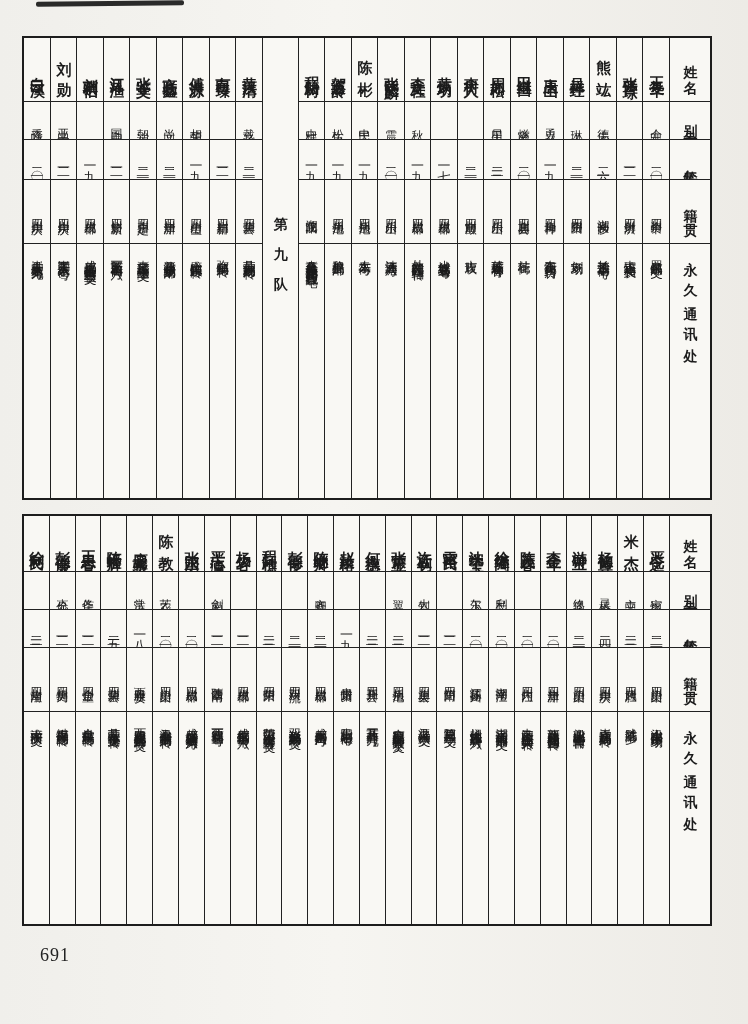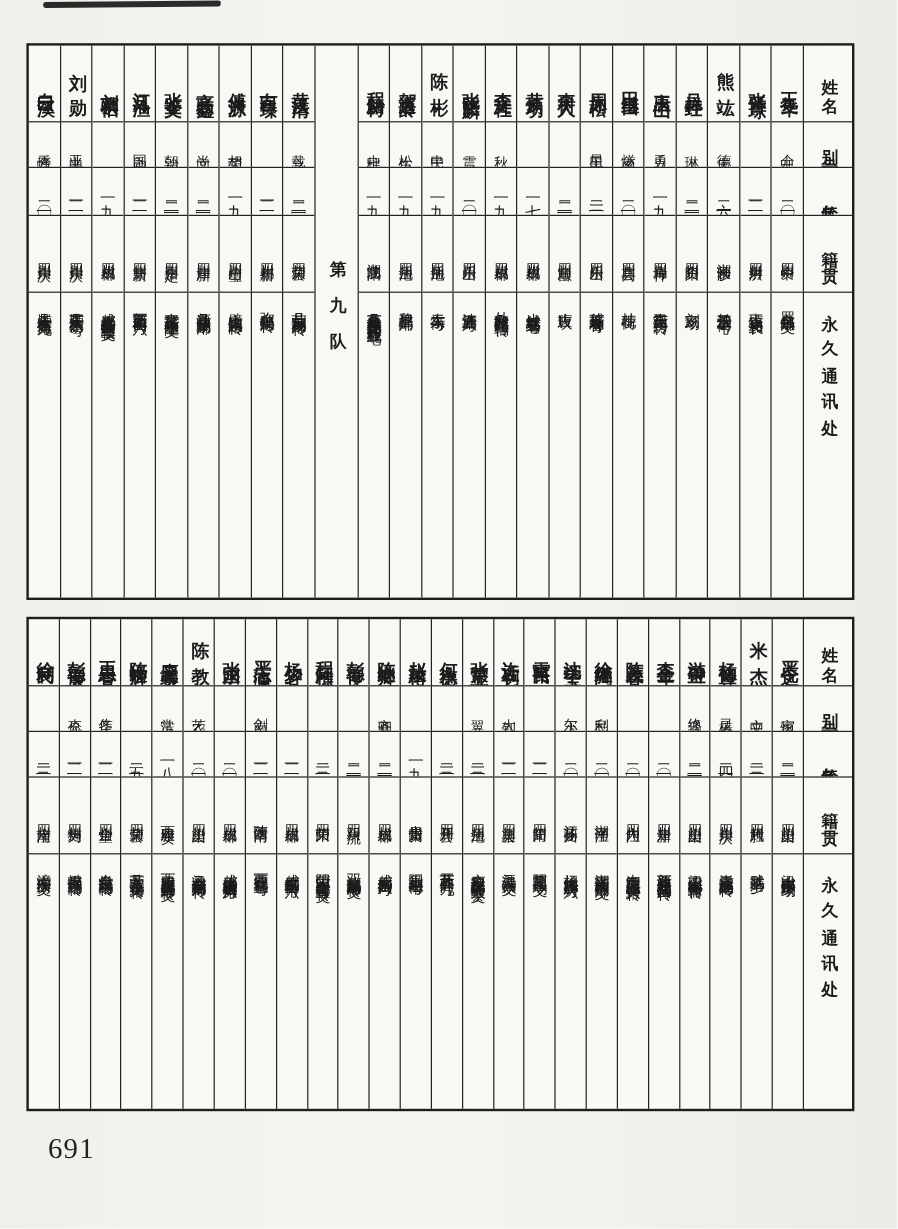--- a/index.html
+++ b/index.html
@@ -59,21 +59,21 @@
   .header-name .vtext{letter-spacing:16px;}
   .header-alias .vtext{letter-spacing:8px;}
   .header-age .vtext{letter-spacing:1px;}
   .header-origin .vtext{letter-spacing:14px;}
   .header-address .vtext{letter-spacing:22px;}
   .team-label{
     margin-top:168px;font-size:14px;font-weight:bold;letter-spacing:30px;
   }
   .page-number{
     position:absolute;left:40px;top:945px;
-    font-size:24px;letter-spacing:1px;color:#222;
+    font-size:18px;letter-spacing:1px;color:#222;
   }
 </style>
 </head>
 <body>
 
 <div class="page">
   <div class="top-smudge"></div>
   <div class="roster-table" id="table-top">
       <div class="col header-col">
         <div class="cell name-cell header-name">

